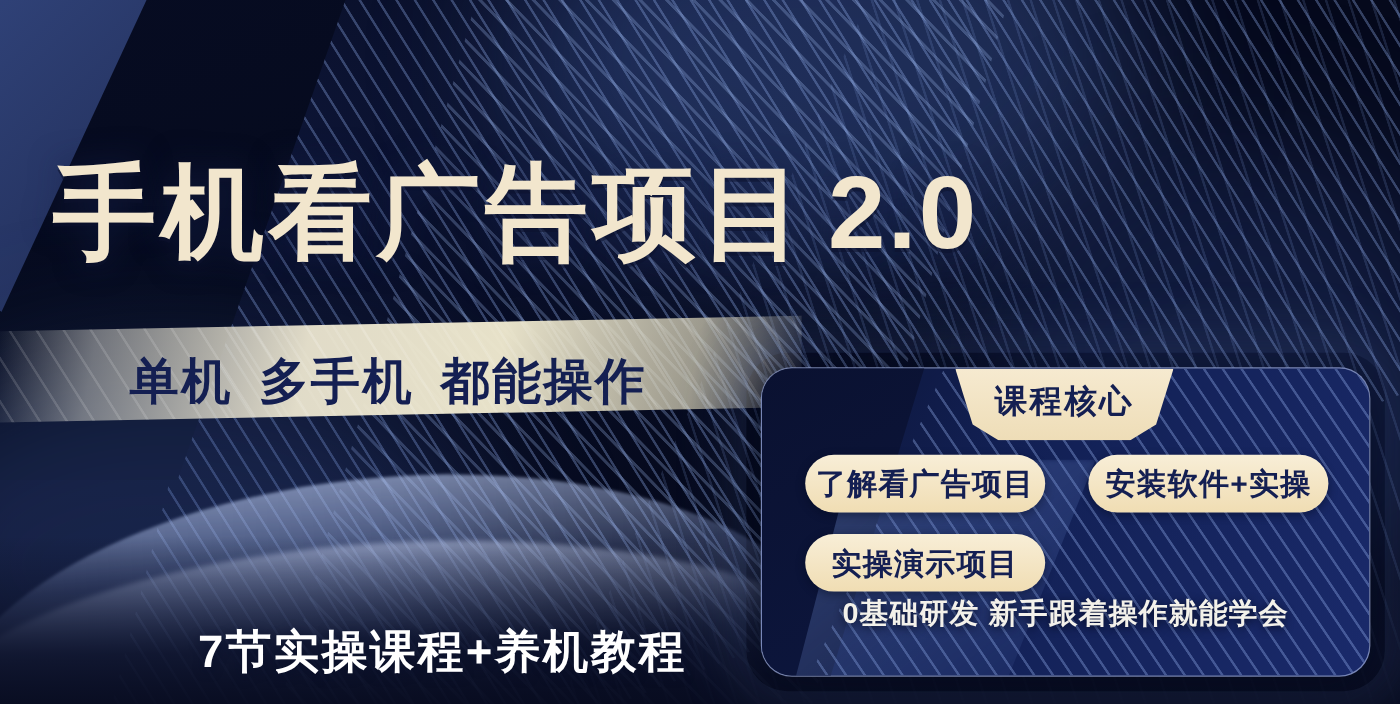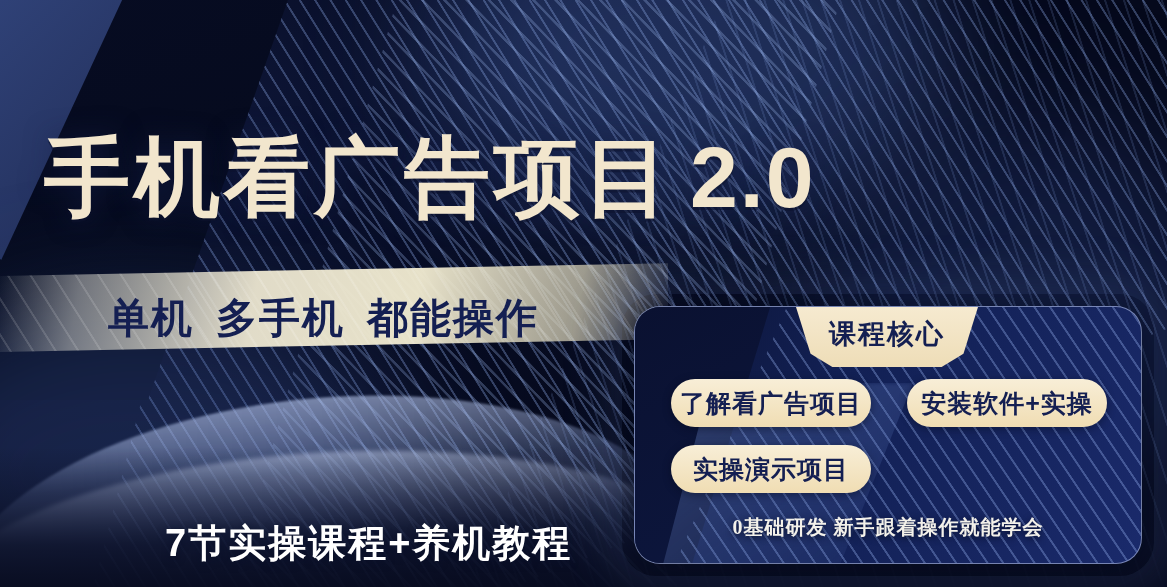--- a/index.html
+++ b/index.html
@@ -223,26 +223,25 @@
     background:linear-gradient(180deg,#f8eed7 0%,#f0ddb3 100%);
     display:flex; align-items:center; justify-content:center;
     box-shadow:0 2px 8px rgba(4,8,26,.45);
   }
   .pill span{
     font-size:25px; font-weight:bold; letter-spacing:1px; color:#141f52;
     white-space:nowrap;
   }
 
   .core-foot{
-    position:absolute; left:0; right:0; bottom:22px;
+    position:absolute; left:0; right:0; bottom:36px;
     text-align:center;
-    font-size:20px; font-weight:bold; letter-spacing:1px;
+    font-size:24px; font-weight:bold; letter-spacing:1px;
     color:#f3f1ea; white-space:nowrap;
     text-shadow:0 2px 7px rgba(6,10,32,.85);
-    font-family:Liberation Serif, serif;
   }
 
   
   .panel-halo{
     position:absolute; left:622px; top:294px; width:532px; height:282px;
     border-radius:34px;
     box-shadow:0 0 50px 12px rgba(120,150,220,.16);
     pointer-events:none;
   }
 </style>

